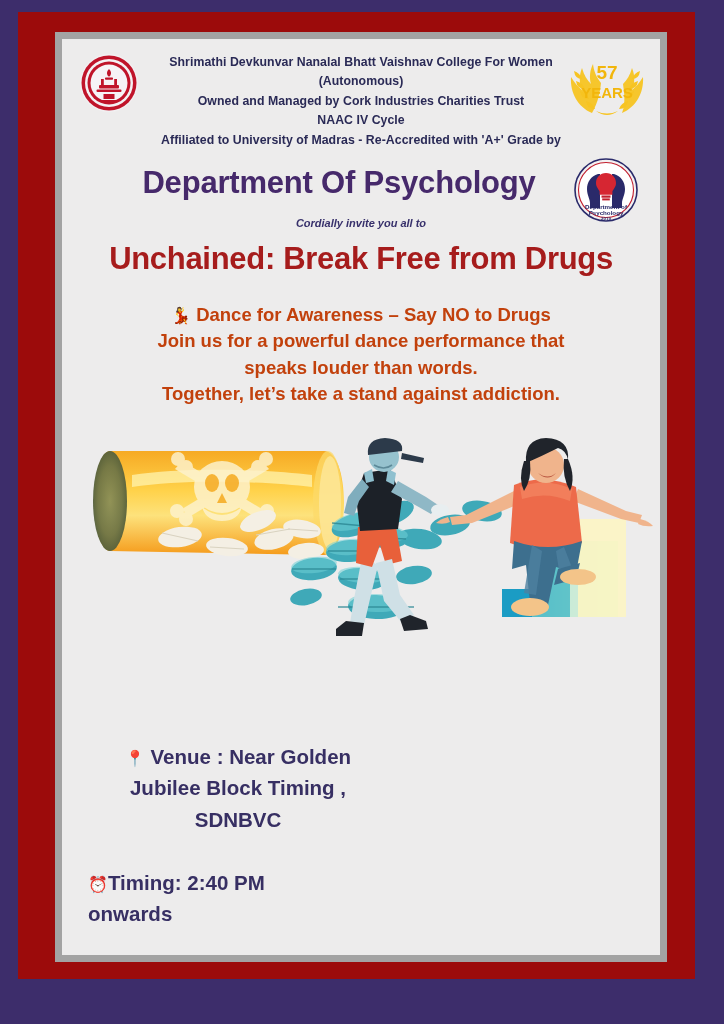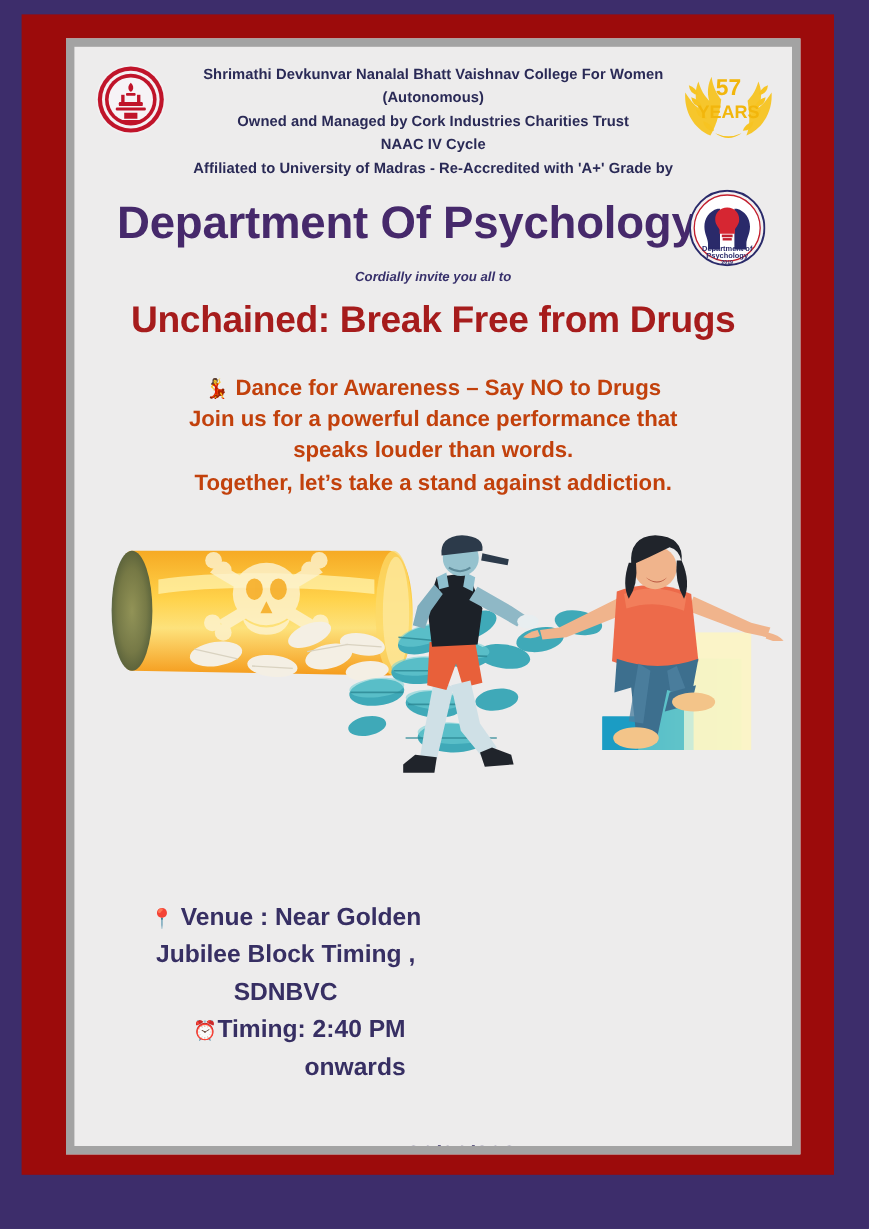--- a/index.html
+++ b/index.html
@@ -75,21 +75,21 @@
   }
 
   
   .dept-row {
     position: relative;
     margin-top: 12px;
     text-align: center;
   }
   .dept-title {
     color: #46296b;
-    font-size: 38px;
+    font-size: 31px;
     font-weight: bold;
     letter-spacing: -0.2px;
     line-height: 1.1;
     padding-right: 44px;
   }
   .psy-logo {
     position: absolute;
     right: 22px;
     top: -8px;
     width: 64px;
@@ -149,24 +149,24 @@
   }
   .venue {
     width: 290px;
     text-align: center;
     font-size: 20.5px;
     line-height: 1.52;
     padding-left: 10px;
   }
   .timing {
     width: 250px;
-    text-align: right;
+    text-align: left;
     font-size: 20.5px;
     line-height: 1.52;
-    margin-top: 0;
+    margin-top: 32px;
   }
   .date-line {
     text-align: center;
     font-size: 20.5px;
     margin-top: 46px;
     padding-right: 24px;
   }
   .pin { color: #e0555a; }
 </style>
 </head>

